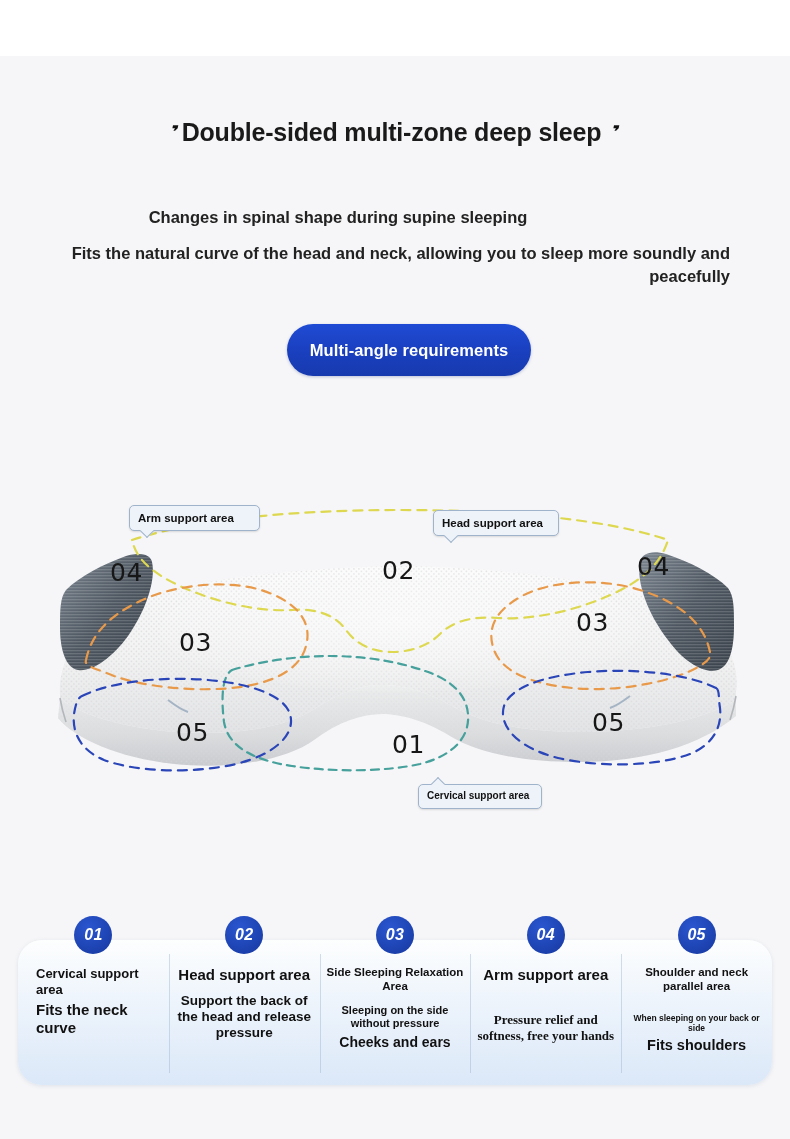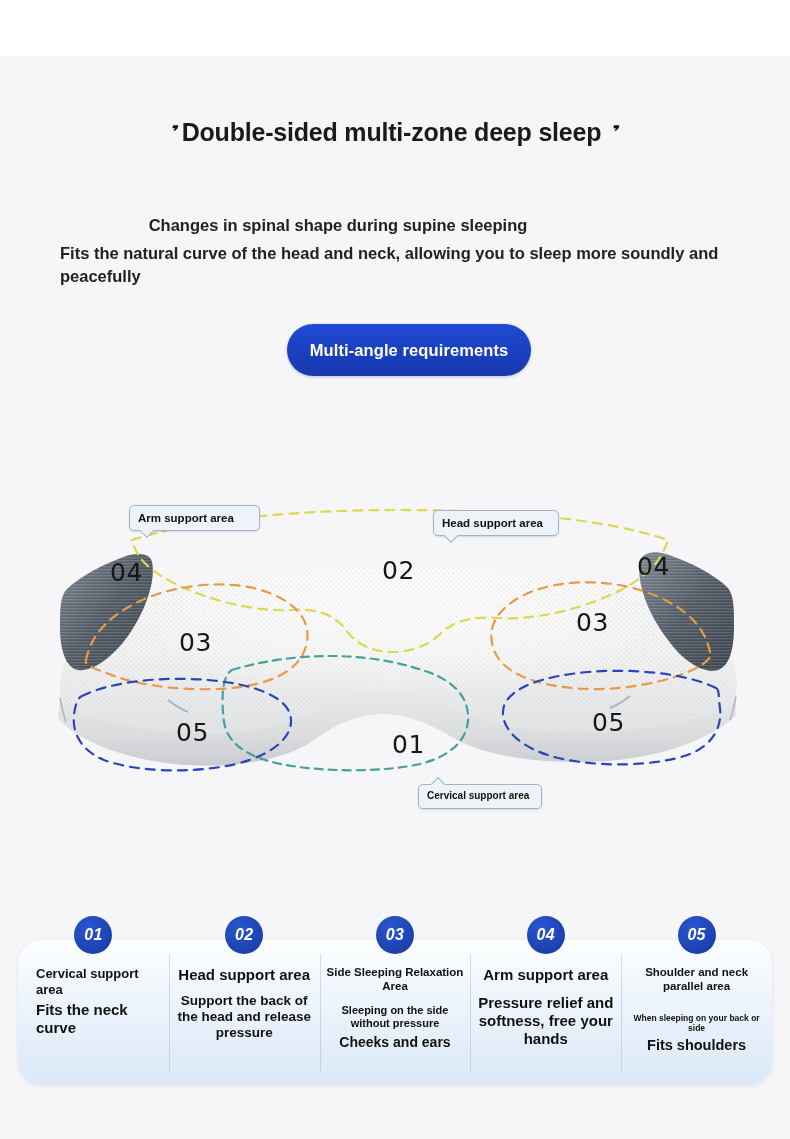--- a/index.html
+++ b/index.html
@@ -56,33 +56,33 @@
   }
   .headline .q-close {
     transform: skewX(-12deg) scaleY(0.62);
     top: -2px;
     margin-left: 10px;
   }
 
   .sub1 {
     position: absolute;
     left: 0;
-    top: 216px;
+    top: 208px;
     width: 676px;
     text-align: center;
     font-size: 16.5px;
     font-weight: bold;
     color: #222;
   }
   .sub2 {
     position: absolute;
     left: 60px;
     top: 242px;
     width: 670px;
-    text-align: left;
+    text-align: right;
     font-size: 16.5px;
     font-weight: bold;
     color: #222;
     line-height: 1.38;
   }
 
   .cta {
     position: absolute;
     left: 287px;
     top: 324px;
@@ -216,21 +216,21 @@
   .c1 .l-desc  { font-size: 15px; text-align: left; padding-left: 12px; margin-top: 4px; }
 
   .c2 .l-title { font-size: 15px; }
   .c2 .l-desc  { font-size: 13.5px; margin-top: 9px; }
 
   .c3 .l-title { font-size: 11.5px; }
   .c3 .l-note  { font-size: 11px; margin-top: 10px; }
   .c3 .l-desc  { font-size: 14px; margin-top: 4px; }
 
   .c4 .l-title { font-size: 15px; }
-  .c4 .l-desc  { font-size: 15px; margin-top: 10px; }
+  .c4 .l-desc  { font-size: 13px; margin-top: 28px; font-family: Liberation Serif, serif; }
 
   .c5 .l-title { font-size: 11.5px; }
   .c5 .l-note  { font-size: 8.5px; margin-top: 19px; }
   .c5 .l-desc  { font-size: 14.5px; margin-top: 4px; }
 </style>
 </head>
 <body>
 
 <div class="page">
 

